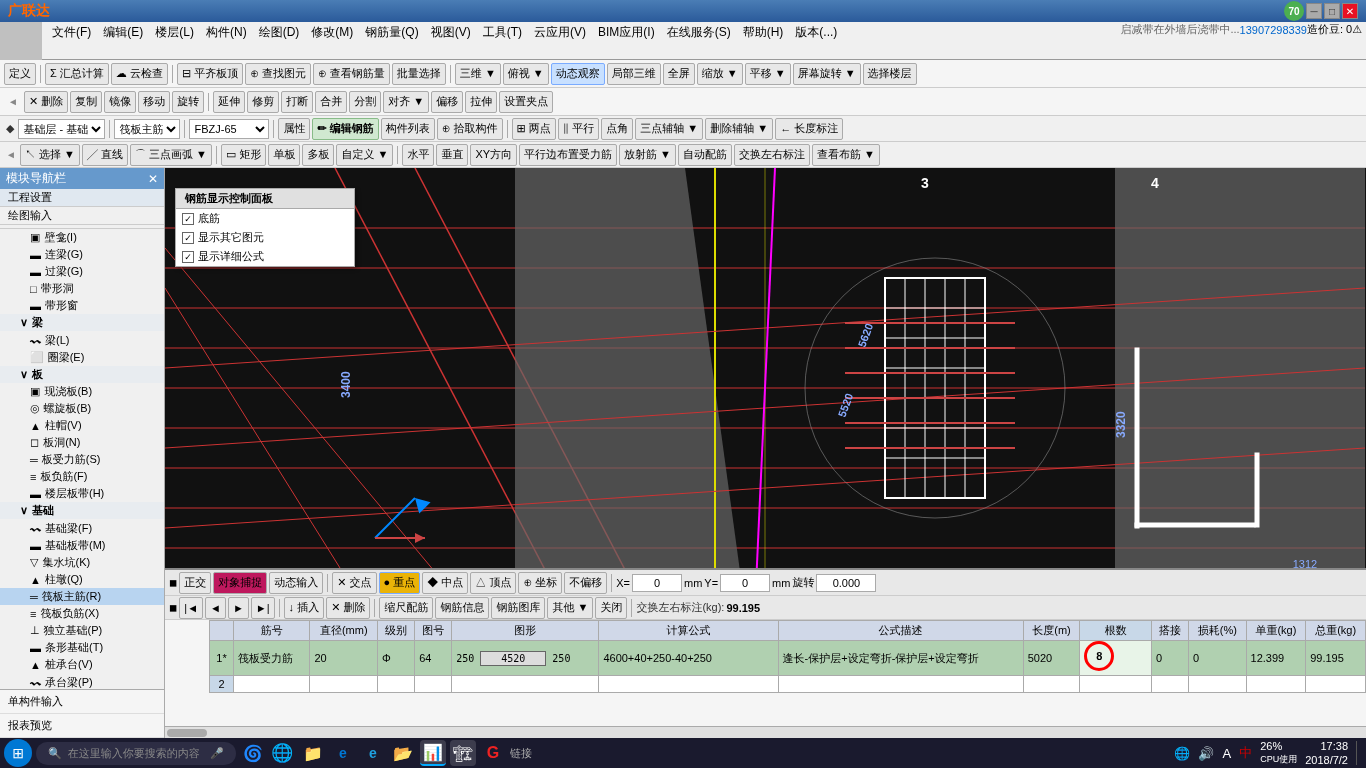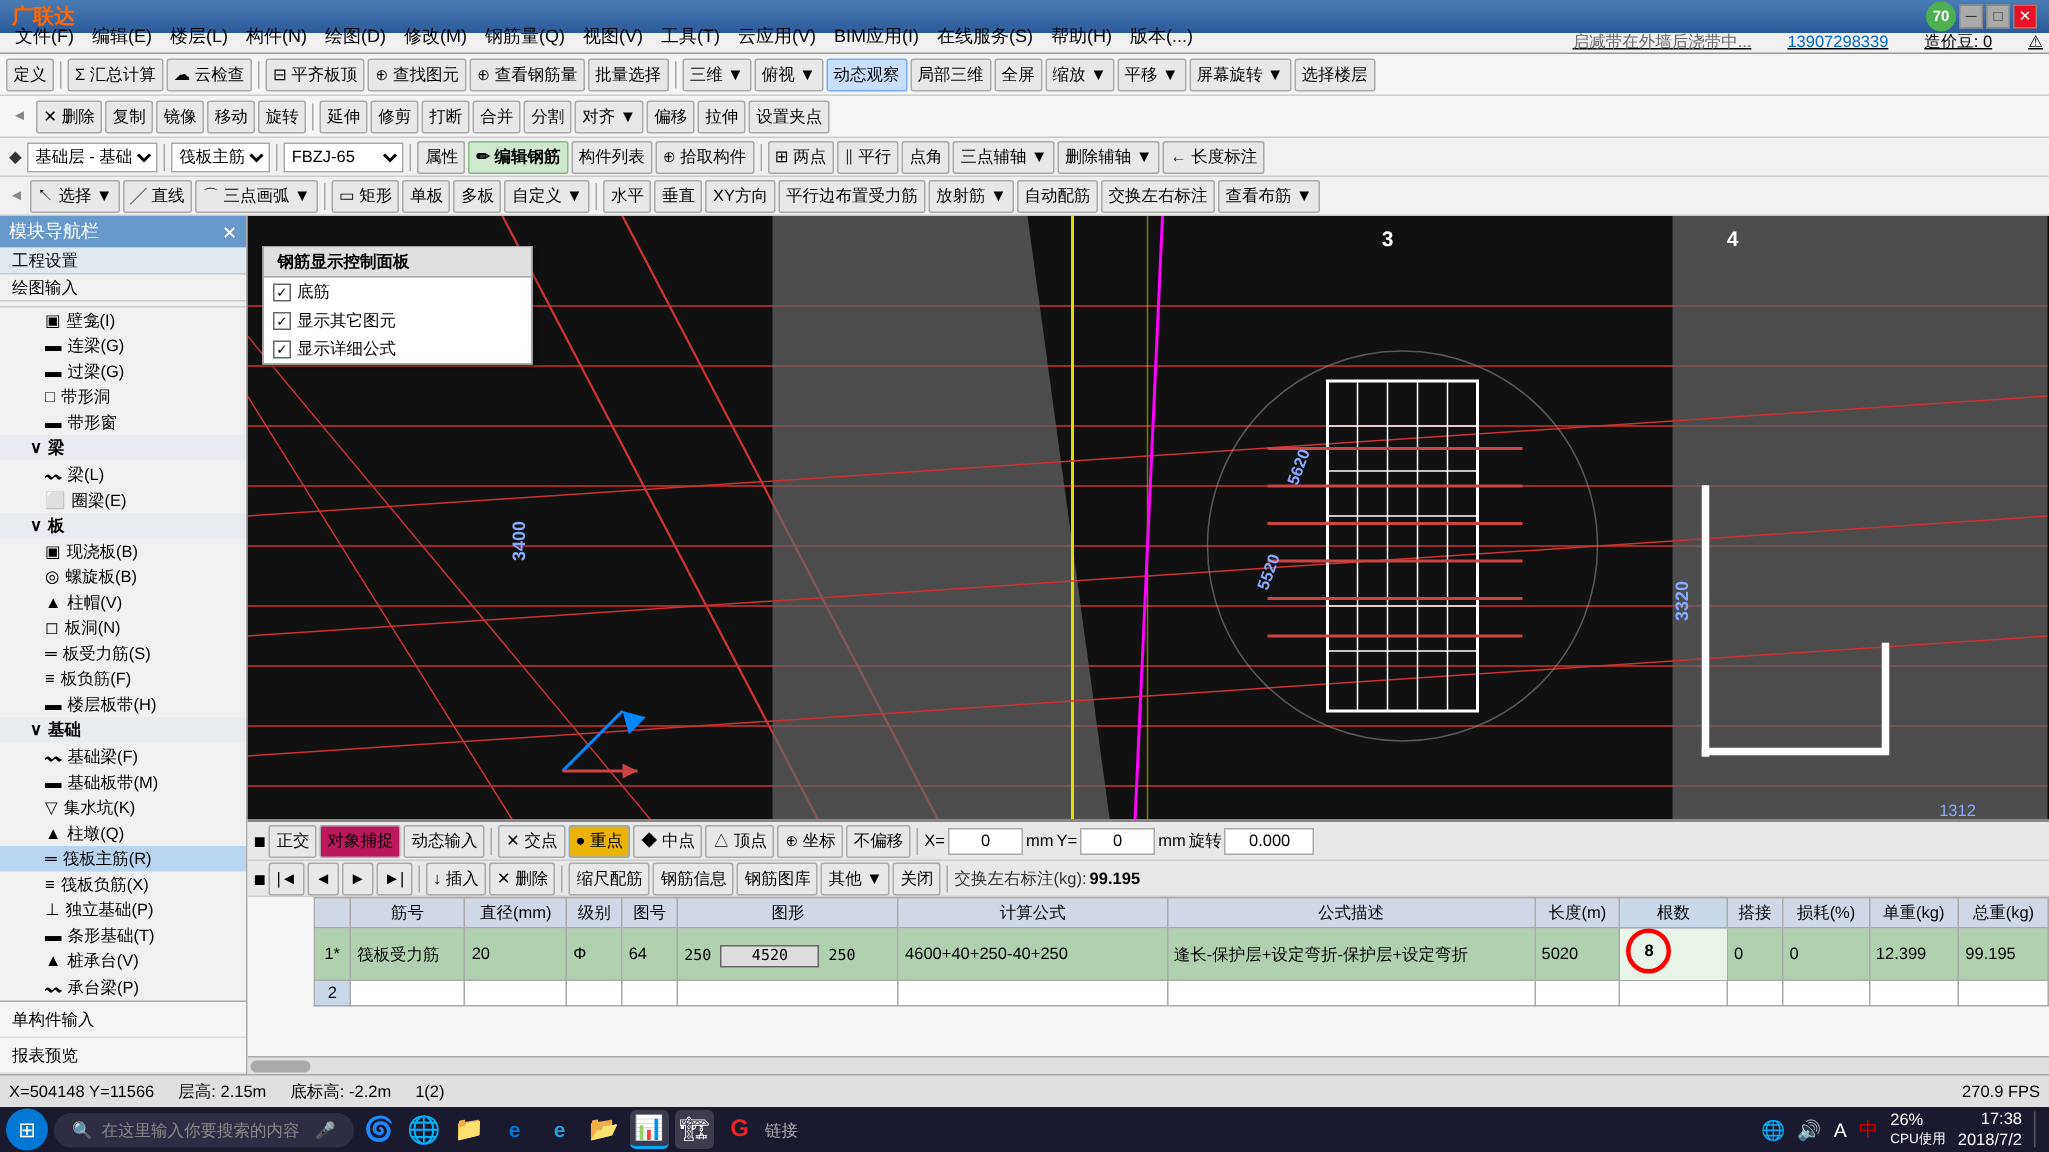--- a/index.html
+++ b/index.html
@@ -13,27 +13,28 @@
       align-items: center;
       justify-content: space-between;
       padding: 0 8px;
       color: white;
       font-size: 11px;
     }
     .title-btn { width: 16px; height: 16px; background: #aaa; border: 1px solid #888; display: flex; align-items: center; justify-content: center; font-size: 10px; cursor: pointer; color: #333; }
     
     
     #menubar {
-      height: 14px;
+      height: 38px;
       background: #f0f0f0;
       border-bottom: 1px solid #999;
       display: flex;
-      align-items: flex-end;
+      align-items: flex-start;
       padding: 0 4px;
       font-size: 12px;
+      margin-left: 42px;
     }
     .menu-item { padding: 2px 6px; cursor: pointer; white-space: nowrap; }
     
     
     #toolbar1 {
       height: 28px;
       background: #f5f5f5;
       border-bottom: 1px solid #ccc;
       display: flex;
       align-items: center;
@@ -323,21 +324,21 @@
     <span class="menu-item">绘图(D)</span>
     <span class="menu-item">修改(M)</span>
     <span class="menu-item">钢筋量(Q)</span>
     <span class="menu-item">视图(V)</span>
     <span class="menu-item">工具(T)</span>
     <span class="menu-item">云应用(V)</span>
     <span class="menu-item">BIM应用(I)</span>
     <span class="menu-item">在线服务(S)</span>
     <span class="menu-item">帮助(H)</span>
     <span class="menu-item">版本(...)</span>
-    <div style="flex:1; text-align:right; display:flex; align-items:center; justify-content:flex-end; gap:24px; font-size:11px;text-decoration:underline;">
+    <div style="flex:1; text-align:right; display:flex; align-items:center; justify-content:flex-end; gap:0; font-size:11px;">
       <span style="color:#666;">启减带在外墙后浇带中...</span>
       <span style="color:#0066cc;">13907298339</span>
       <span>造价豆: 0</span>
       <span>⚠</span>
     </div>
   </div>
 
   <div id="toolbar1">
     <button class="tb-btn">定义</button>
     <div class="tb-separator"></div>
@@ -691,28 +692,20 @@
           </div>
 
           <div style="height:12px; background:#e0e0e0; border-top:1px solid #aaa; display:flex; align-items:center; padding:0 2px;">
             <div style="width:40px; height:8px; background:#aaa; border-radius:4px; cursor:pointer;"></div>
           </div>
         </div>
       </div>
     </div>
   </div>
 
-  <div id="statusbar">
-    <span>X=504148  Y=11566</span>
-    <span>层高: 2.15m</span>
-    <span>底标高: -2.2m</span>
-    <span>1(2)</span>
-    <span style="flex:1;"></span>
-    <span>270.9 FPS</span>
-  </div>
 </div>
 
 <div id="taskbar">
   <div class="taskbar-start">⊞</div>
 
   <div class="taskbar-search">
     <span>🔍</span>
     <span style="color:#888;">在这里输入你要搜索的内容</span>
     <span style="margin-left:auto;">🎤</span>
   </div>

